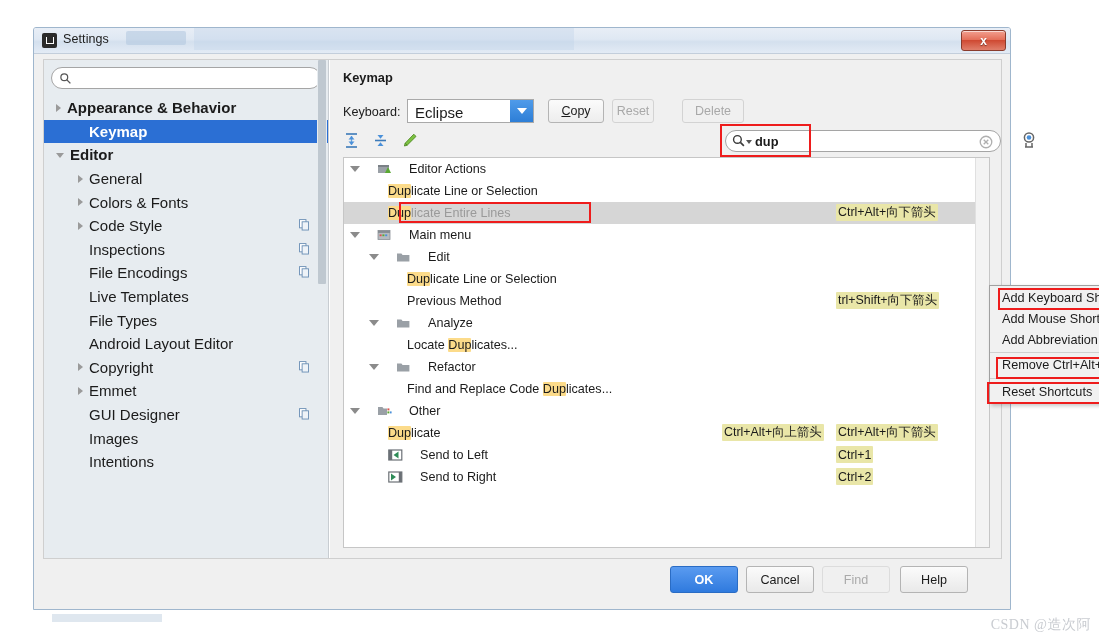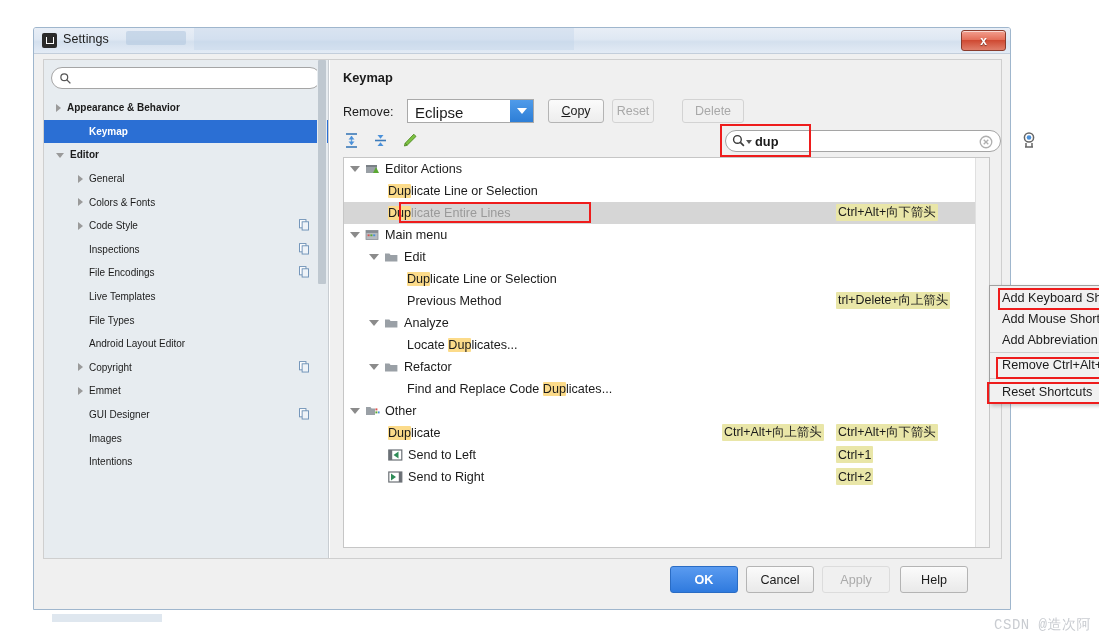--- a/index.html
+++ b/index.html
@@ -112,21 +112,21 @@
   }
   .tree-sidebar {
     position: absolute;
     left: 0; top: 36px; right: 0; bottom: 0;
     overflow: hidden;
   }
   .s-row {
     position: relative;
     height: 23.6px;
     display: flex; align-items: center;
-    font-size: 10px;
+    font-size: 15px;
     color: #1b1b1b;
     cursor: default;
     white-space: nowrap;
   }
   .s-row.sel {
     background: #2b6fd4;
     color: #ffffff;
   }
   .s-row.bold { font-weight: bold; }
   .s-arrow {
@@ -280,21 +280,21 @@
     height: 22px;
     font-size: 12.6px;
     color: #1b1b1b;
     white-space: nowrap;
     cursor: default;
   }
   .kt-row.sel { background: #d6d6d6; padding-left: 8px; }
   .kt-row.sel .lbl { color: #9a9a9a; }
   .kt-row .inner {
     position: absolute; top: 0; height: 22px;
-    display: flex; align-items: center;
+    display: flex; align-items: center; gap: 12px;
   }
   .tri {
     width: 0; height: 0;
     border-left: 5px solid transparent;
     border-right: 5px solid transparent;
     border-top: 6px solid #8b8b8b;
     margin-right: 5px;
     flex: none;
   }
   .hl {
@@ -383,21 +383,21 @@
   #b-cancel { right: 187px; }
   #b-apply  { right: 111px; }
   #b-help   { right: 33px; }
 
   
   .watermark {
     position: absolute;
     right: 8px; bottom: 4px;
     font-size: 14px;
     color: #c9ccd1;
-    font-family: Liberation Mono, monospace;
+    font-family: Liberation Serif, serif;
     letter-spacing: 0.5px;
   }
   .taskbar-hint {
     position: absolute;
     left: 52px; bottom: 16px;
     width: 110px; height: 8px;
     background: #dfe7ef;
   }
 </style>
 </head>
@@ -532,21 +532,21 @@
               </div>
             </div>
           <div class="s-scrollbar">
             <div class="s-thumb"></div>
           </div>
         </div>
 
         <div class="right-panel">
 
           <div class="pane-title">Keymap</div>
-          <div class="keymaps-label">Remove:</div>
+          <div class="keymaps-label">Keyboard:</div>
 
           <div class="combo">
             <div class="val">Eclipse</div>
             <div class="drop">
                 <i></i>
               </div>
           </div>
 
           <div class="btn" id="btn-copy">
             <u>C</u>
@@ -648,21 +648,21 @@
                 </div>
                 <div class="kt-row">
                   <div class="inner" style="left:63px">
                     <span class="lbl"><span class="hl">Dup</span><span>licate Line or Selection</span></span>
                   </div>
                 </div>
                 <div class="kt-row">
                   <div class="inner" style="left:63px">
                     <span class="lbl"><span>Previous Method</span></span>
                   </div>
-                  <div class="shortcut" style="left: 492px;">trl+Delete+向上箭头</div>
+                  <div class="shortcut" style="left: 492px;">trl+Shift+向下箭头</div>
                 </div>
                 <div class="kt-row">
                   <div class="inner" style="left:25px">
                     <span class="tri"></span>
                     <svg class="ico" viewBox="0 0 15 14">
                       <path d="M1,3.4 L5.4,3.4 L6.6,5 L13.4,5 L13.4,11.4 L1,11.4 Z" fill="#9aa0a6"></path>
                     </svg>
                     <span class="lbl"><span>Analyze</span></span>
                   </div>
                 </div>
@@ -744,20 +744,20 @@
             <div class="redbox" id="redbox-ctx2"></div>
             <div class="redbox" id="redbox-ctx3"></div>
           </div>
 
         </div>
       </div>
 
       <div class="bottom-bar">
         <div class="bbtn primary" id="b-ok">OK</div>
         <div class="bbtn" id="b-cancel">Cancel</div>
-        <div class="bbtn disabled" id="b-apply">Apply</div>
+        <div class="bbtn disabled" id="b-apply">Find</div>
         <div class="bbtn" id="b-help">Help</div>
       </div>
     </div>
   </div>
 
   <div class="watermark">CSDN @造次阿</div>
 </div>
 
 </body></html>

